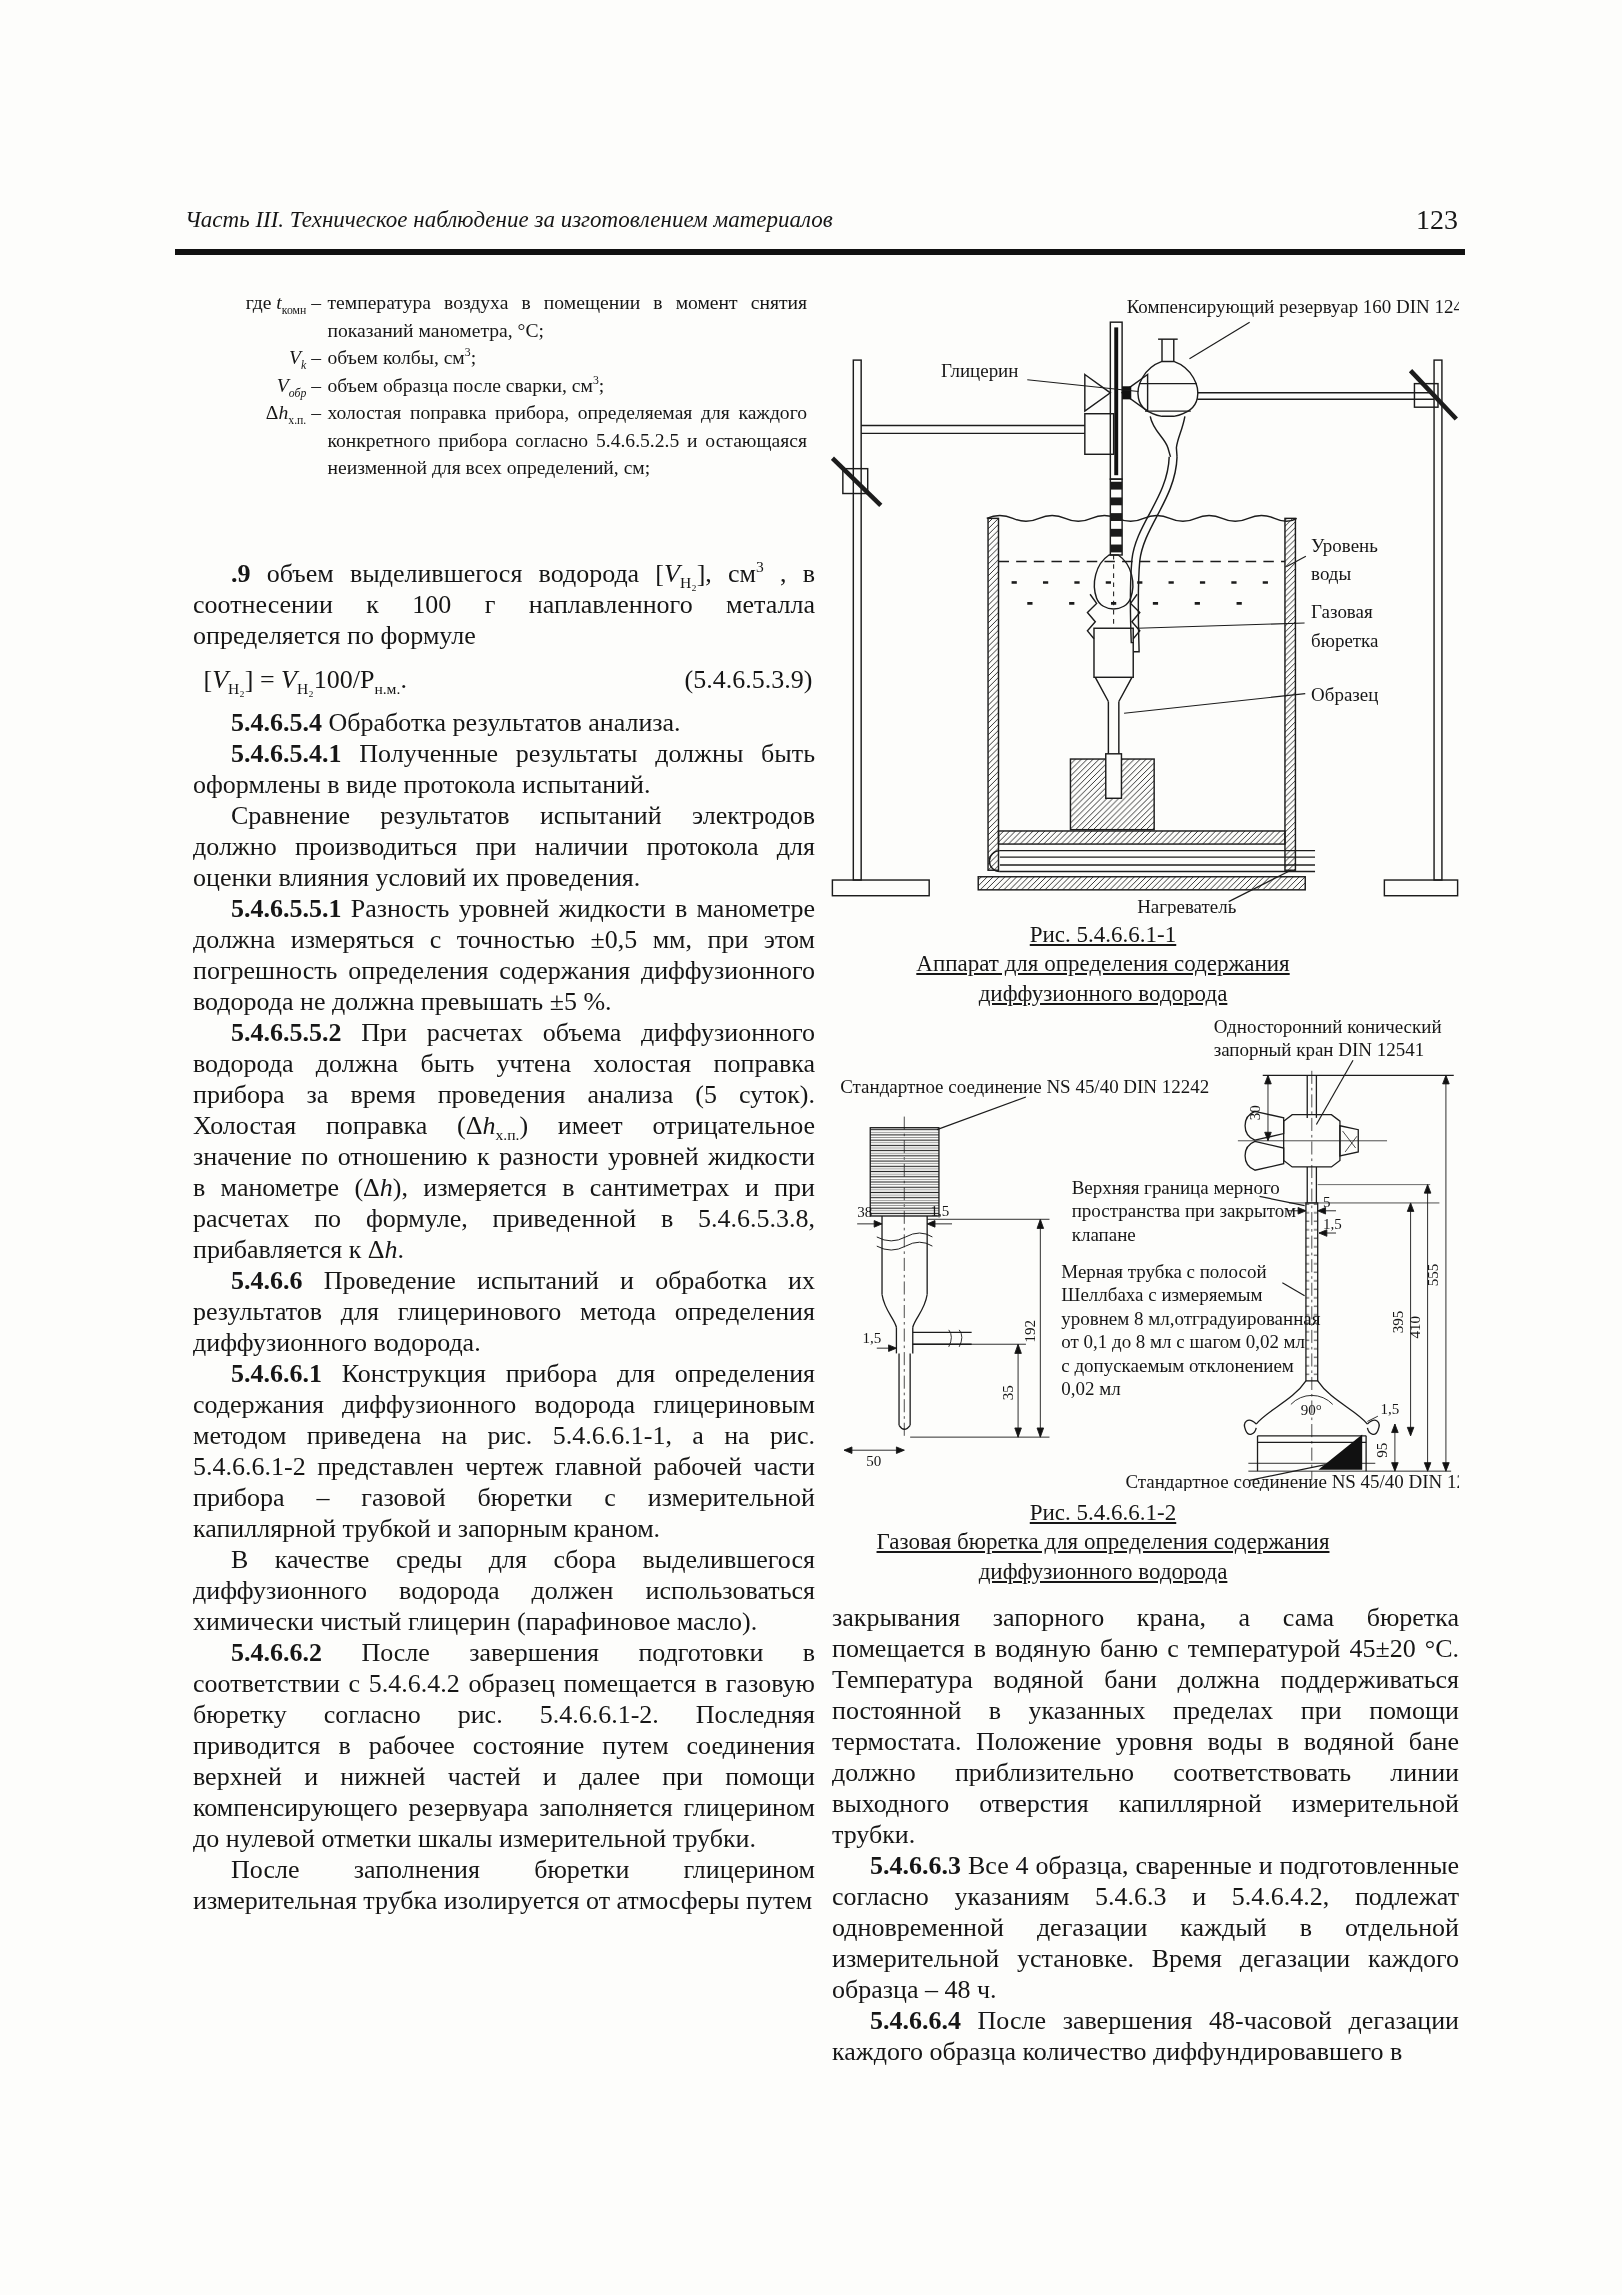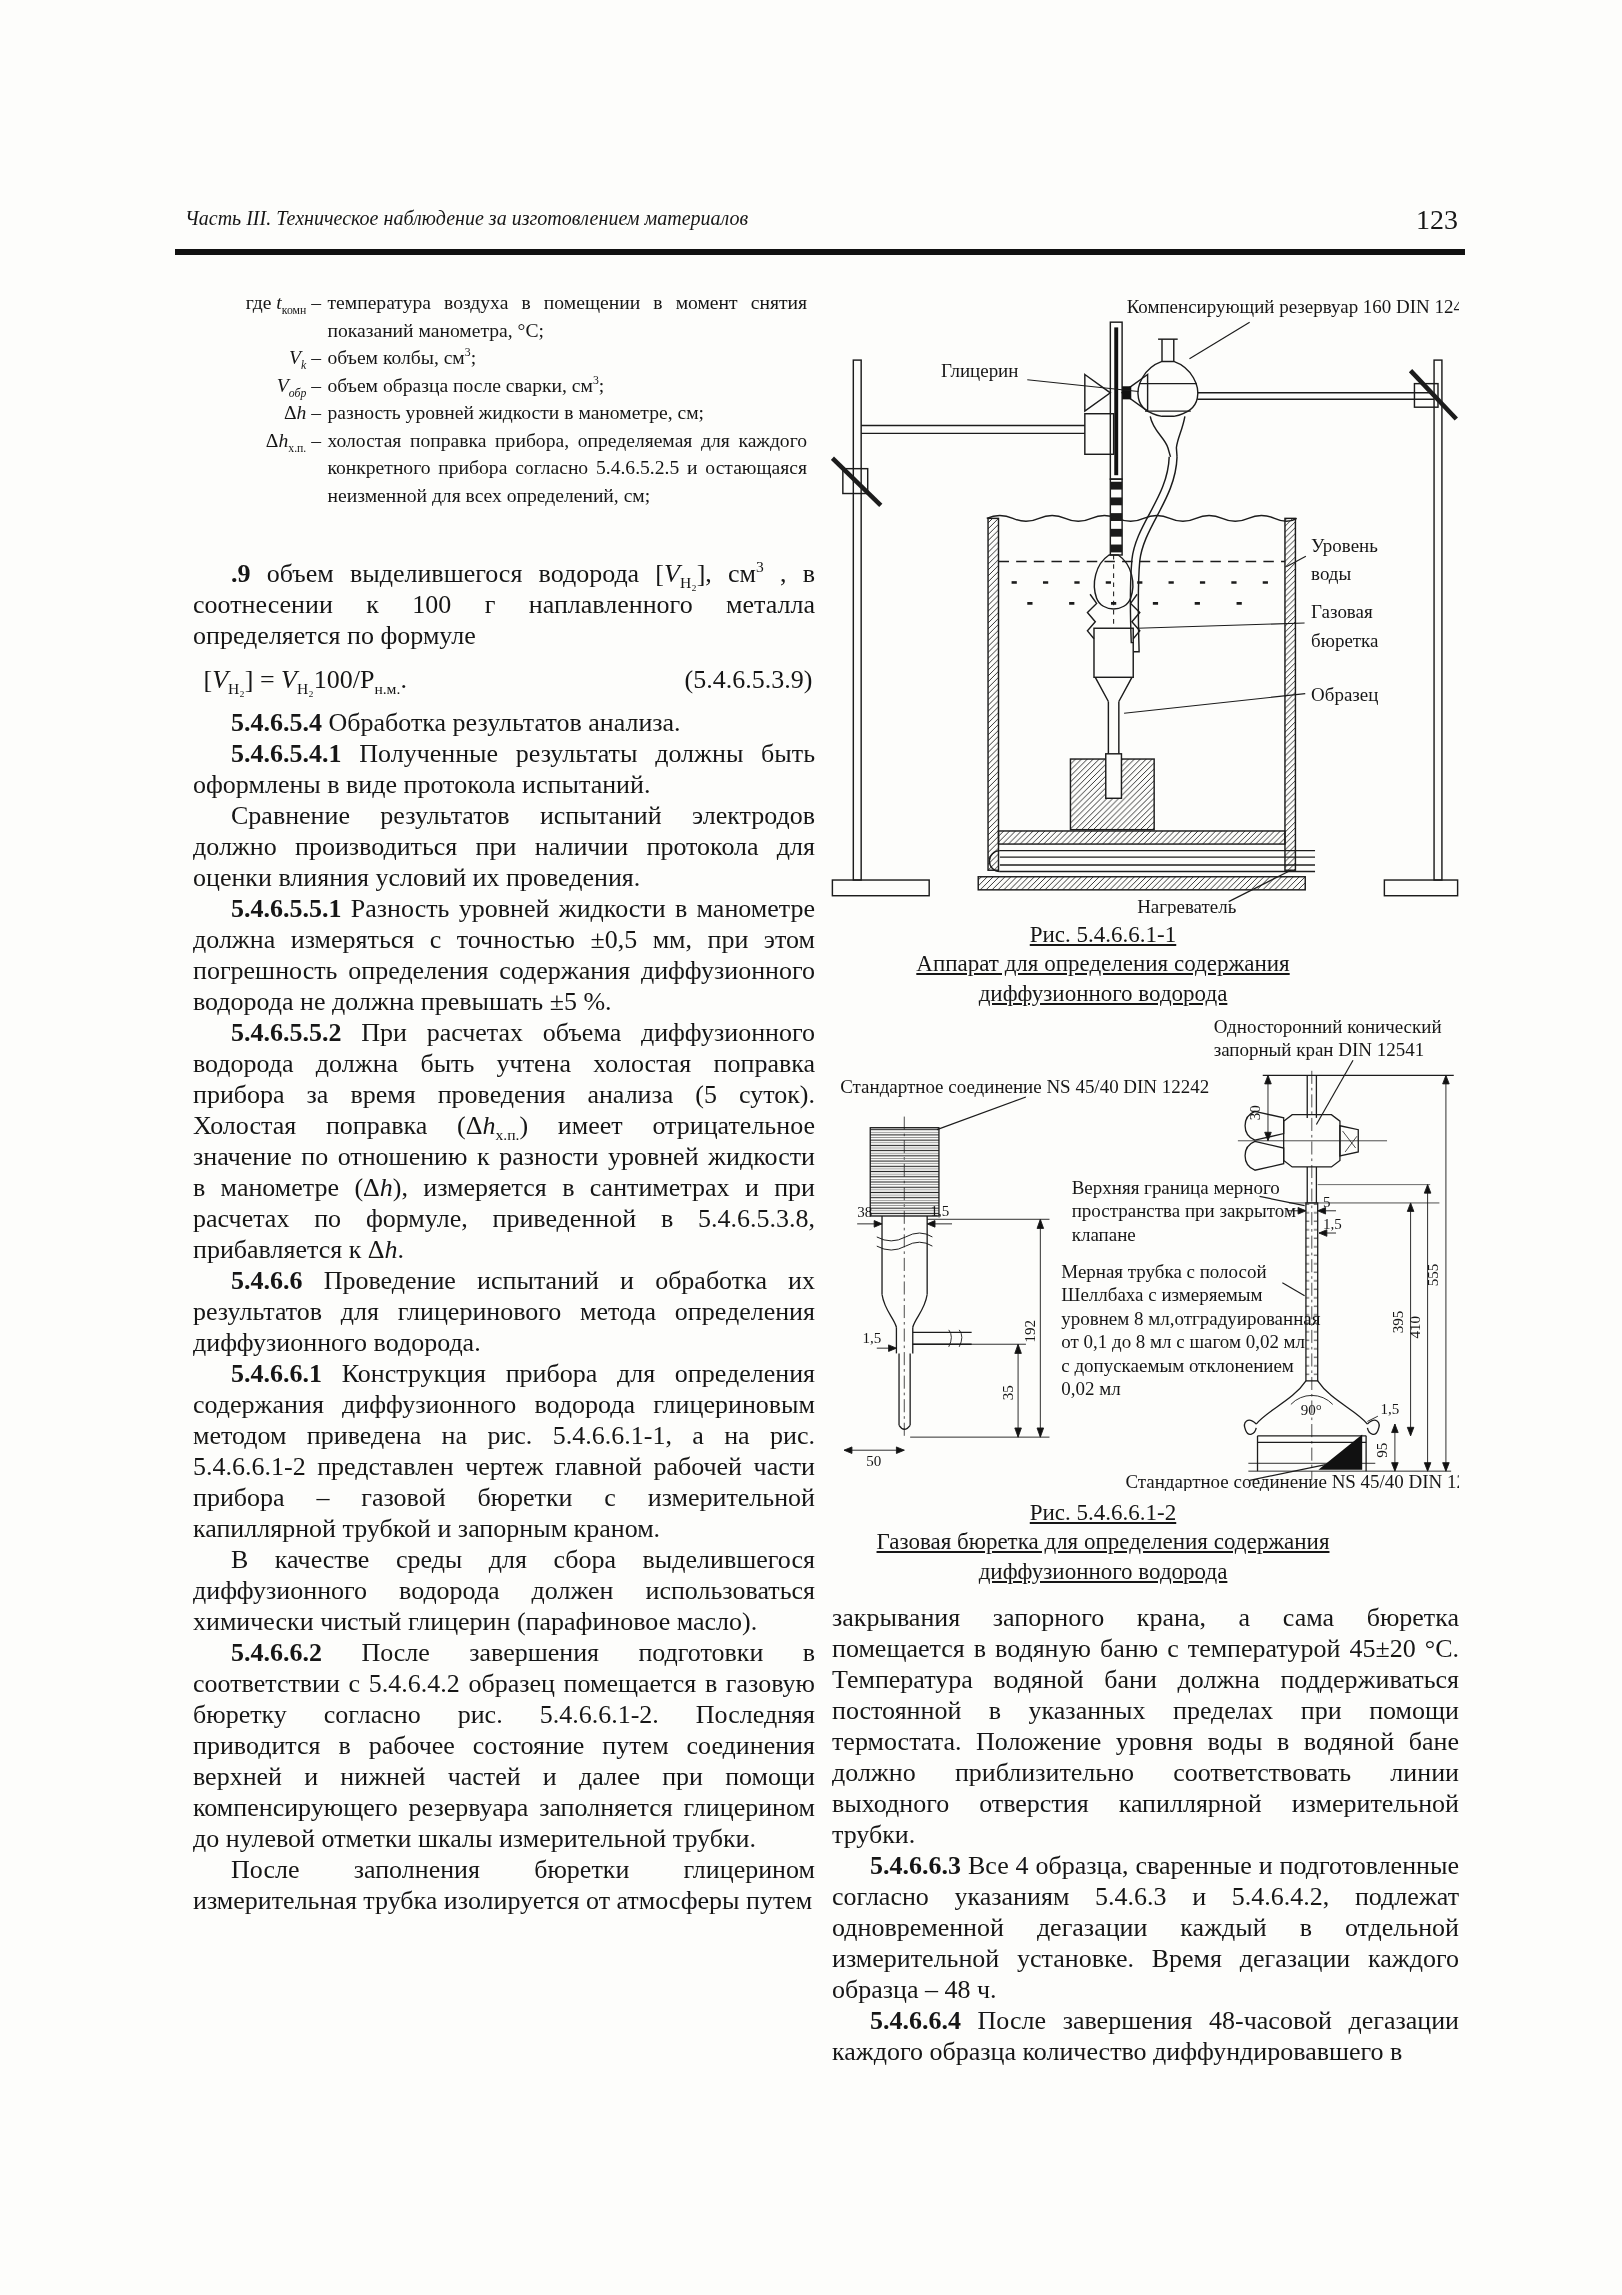--- a/index.html
+++ b/index.html
@@ -1,21 +1,21 @@
 <!DOCTYPE html>
 <html lang="ru" style="font-size:10.5px"><head>
 <meta charset="utf-8">
 <style>
   html,body{margin:0;padding:0;background:#e8e8e4;}
   .page{
     position:relative;width:1623px;height:2295px;background:#fdfdfb;
     font-family:"Liberation Serif","DejaVu Serif",serif;color:#161616;
     overflow:hidden;
   }
-  .hdr-title{position:absolute;left:185px;top:207px;font-style:italic;font-size:20px;white-space:nowrap;}
+  .hdr-title{position:absolute;left:185px;top:207px;font-style:italic;font-size:23px;white-space:nowrap;}
   .hdr-page{position:absolute;right:165px;top:204px;font-size:28px;}
   .hdr-rule{position:absolute;left:175px;top:249px;width:1290px;height:5.9px;background:#111;}
 
   .defs{position:absolute;left:185px;top:289px;width:622px;font-size:19.6px;line-height:27.5px;}
   .defrow{display:flex;}
   .defrow .term{width:136px;text-align:right;padding-right:6.5px;flex:0 0 auto;white-space:nowrap;}
   .defrow .desc{flex:1 1 auto;text-align:justify;}
 
   .coltext{position:absolute;font-size:26px;line-height:31px;text-align:justify;}
   #left-text{left:193px;top:558px;width:622px;}
@@ -50,24 +50,20 @@
       <div class="term"><span>где </span><span class="i">t</span><span class="sub">комн</span><span> –</span></div>
       <div class="desc"><span>температура воздуха в помещении в момент снятия показаний манометра, °С;</span></div>
     </div>
     <div class="defrow">
       <div class="term"><span class="i">V</span><span class="sub i">k</span><span> –</span></div>
       <div class="desc"><span>объем колбы, см</span><span class="sup">3</span><span>;</span></div>
     </div>
     <div class="defrow">
       <div class="term"><span class="i">V</span><span class="sub i">обр</span><span> –</span></div>
       <div class="desc"><span>объем образца после сварки, см</span><span class="sup">3</span><span>;</span></div>
-    </div>
-    <div class="defrow">
-      <div class="term"><span>Δ</span><span class="i">h</span><span> –</span></div>
-      <div class="desc"><span>разность уровней жидкости в манометре, см;</span></div>
     </div>
     <div class="defrow">
       <div class="term"><span>Δ</span><span class="i">h</span><span class="sub">х.п.</span><span> –</span></div>
       <div class="desc"><span>холостая поправка прибора, определяемая для каждого конкретного прибора согласно 5.4.6.5.2.5 и остающаяся неизменной для всех определений, см;</span></div>
     </div>
   </div>
 
   <div id="left-text" class="coltext">
     <p class="par"><span class="b">.9 </span><span>объем выделившегося водорода [</span><span class="i">V</span><span class="sub">Н₂</span><span>], см</span><span class="sup">3</span><span> , в соотнесении к 100 г наплавленного металла определяется по формуле</span></p>
     <div class="formula">

